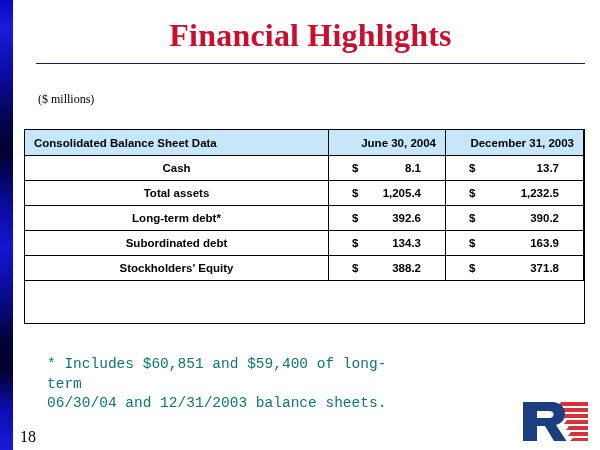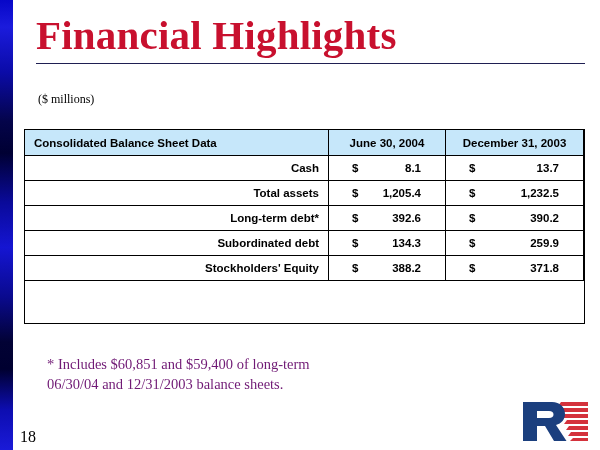--- a/index.html
+++ b/index.html
@@ -46,24 +46,24 @@
     top: 0;
     width: 600px;
     height: 450px;
   }
 
   #title {
     position: absolute;
     left: 36px;
     top: 16px;
     width: 549px;
-    text-align: left;
+    text-align: center;
     font-family: "Liberation Serif", "DejaVu Serif", serif;
     font-weight: bold;
-    font-size: 41px;
+    font-size: 32px;
     line-height: 38px;
     letter-spacing: 0.2px;
     color: #c8102e;
     white-space: nowrap;
   }
 
   #title-rule {
     position: absolute;
     left: 36px;
     top: 63px;
@@ -108,23 +108,23 @@
     vertical-align: middle;
     white-space: nowrap;
     overflow: hidden;
   }
   #balance-table thead th {
     background: #c6e7fa;
     height: 25px;
     margin-left: 7px;
   }
   #balance-table thead th.th-label { text-align: left; }
-  #balance-table thead th.th-period { text-align: center; }
-
-  #balance-table td.cell-label { text-align: right; }
+  #balance-table thead th.th-period { text-align: right; }
+
+  #balance-table td.cell-label { text-align: center; }
   #balance-table td.cell-value {
     text-align: right;
     padding-right: 24px;
   }
   #balance-table td.cell-value.pct { padding-right: 26px; }
 
   
   .money {
     display: flex;
     justify-content: space-between;
@@ -144,24 +144,24 @@
     border: 1.5px solid #000000;
     pointer-events: none;
   }
 
   
   #footnote {
     position: absolute;
     left: 47px;
     top: 355px;
     width: 360px;
-    font-family: Liberation Serif, serif;
+    font-family: Liberation Mono, monospace;
     font-size: 14.5px;
     line-height: 19.5px;
-    color: #701a75;
+    color: #0f766e;
   }
 
   
   #page-number {
     position: absolute;
     left: 20px;
     top: 430px;
     font-family: "Liberation Serif", "DejaVu Serif", serif;
     font-size: 16px;
     line-height: 14px;
@@ -257,21 +257,21 @@
         <td class="cell-label">Subordinated debt</td>
         <td class="cell-value">
           <span class="money">
             <span class="sym">$</span>
             <span class="num">134.3</span>
           </span>
         </td>
         <td class="cell-value">
           <span class="money">
             <span class="sym">$</span>
-            <span class="num">259.9</span>
+            <span class="num">163.9</span>
           </span>
         </td>
       </tr>
 
       <tr>
         <td class="cell-label">Stockholders' Equity</td>
         <td class="cell-value">
           <span class="money">
             <span class="sym">$</span>
             <span class="num">388.2</span>

